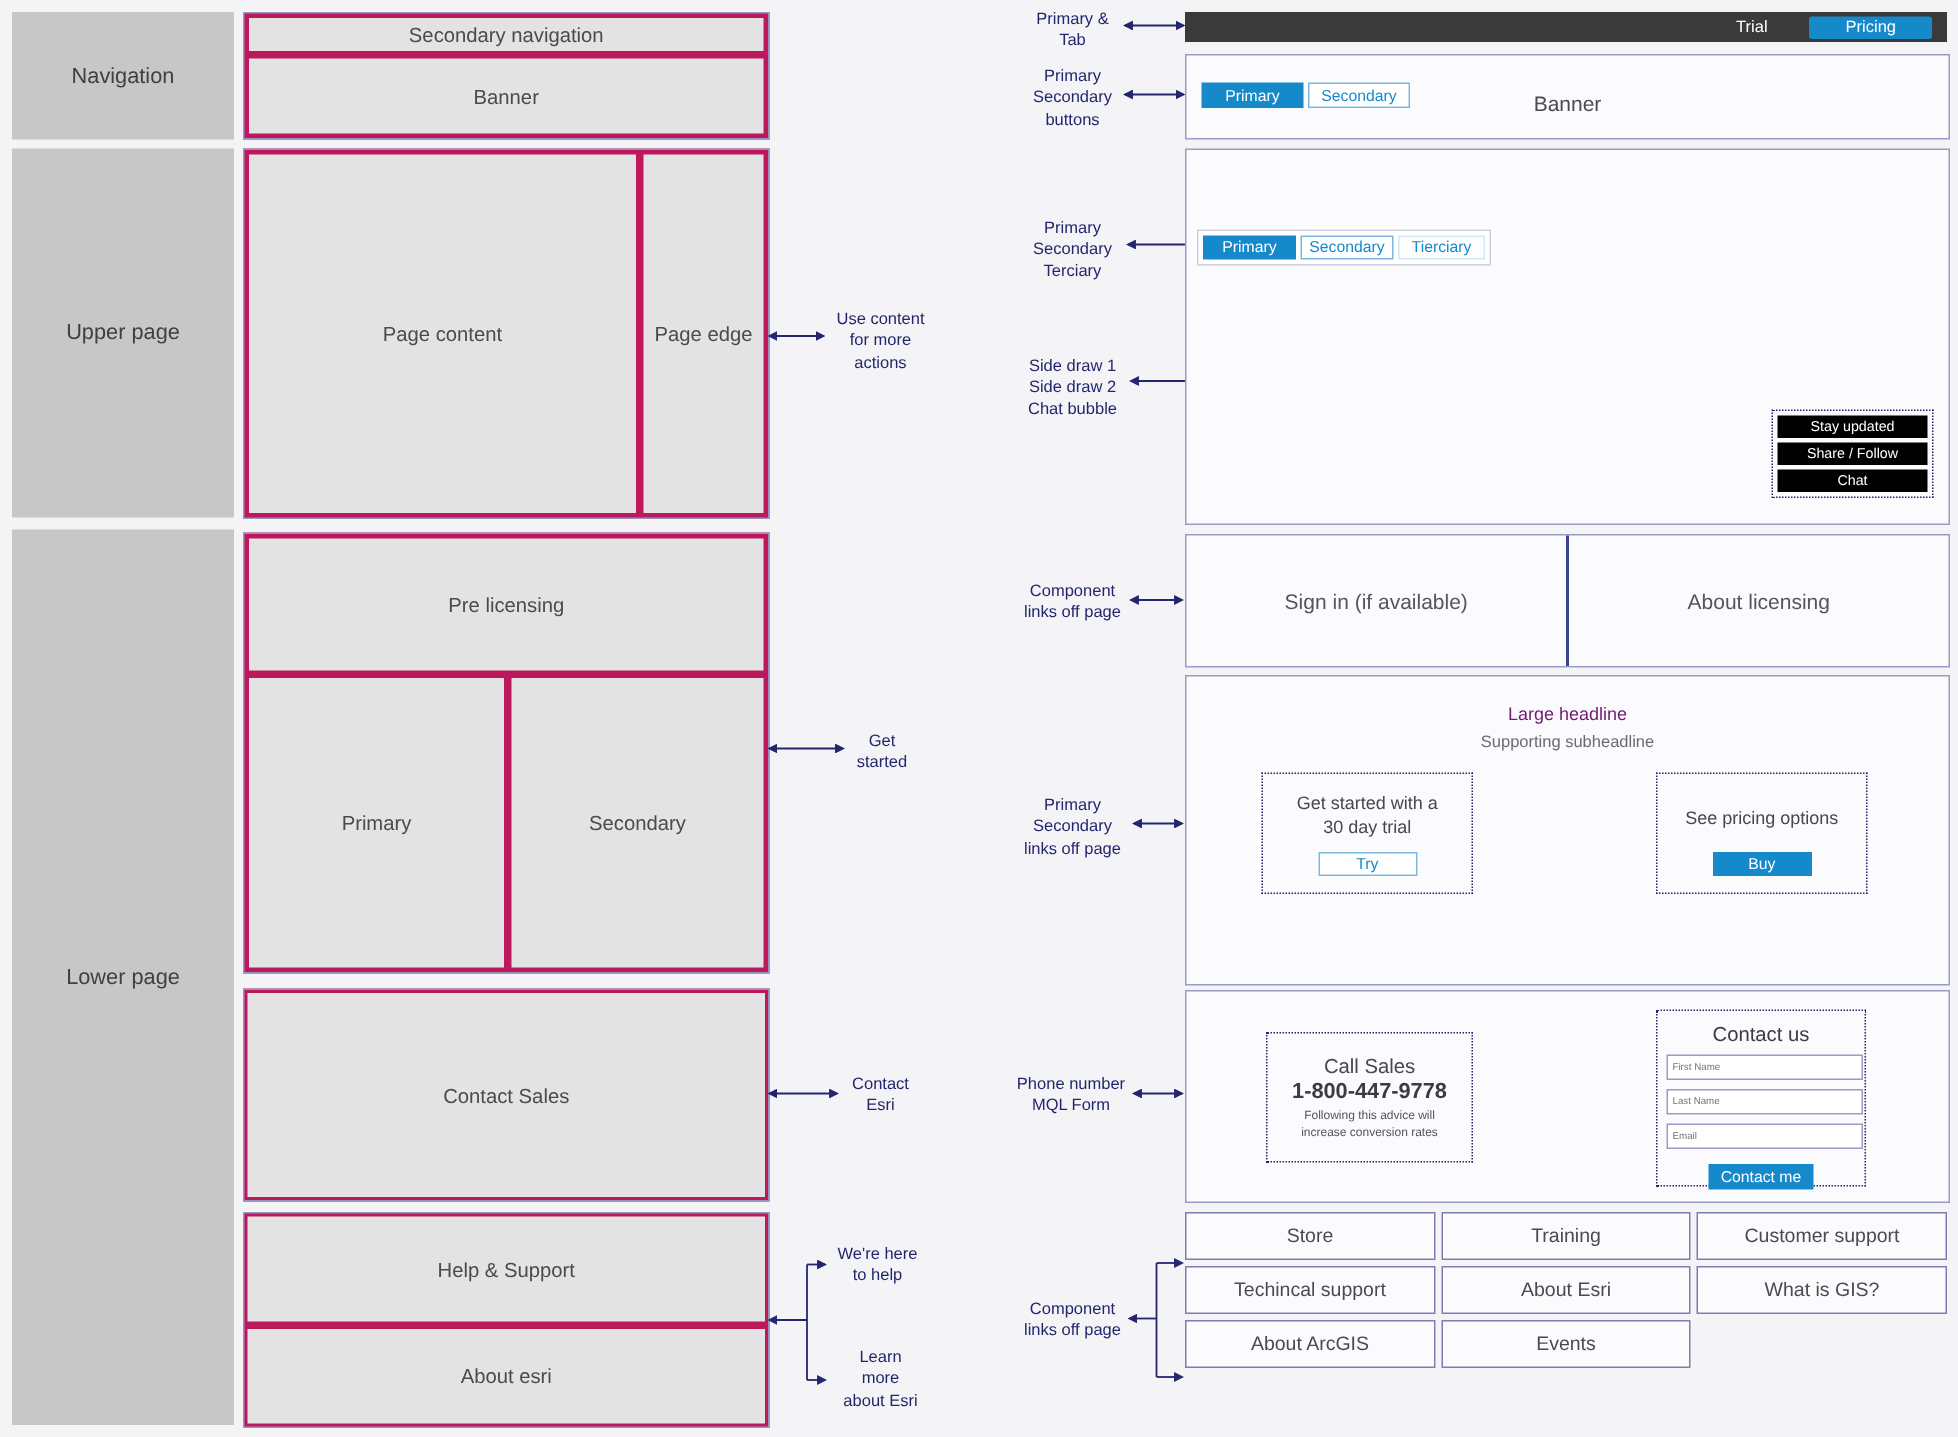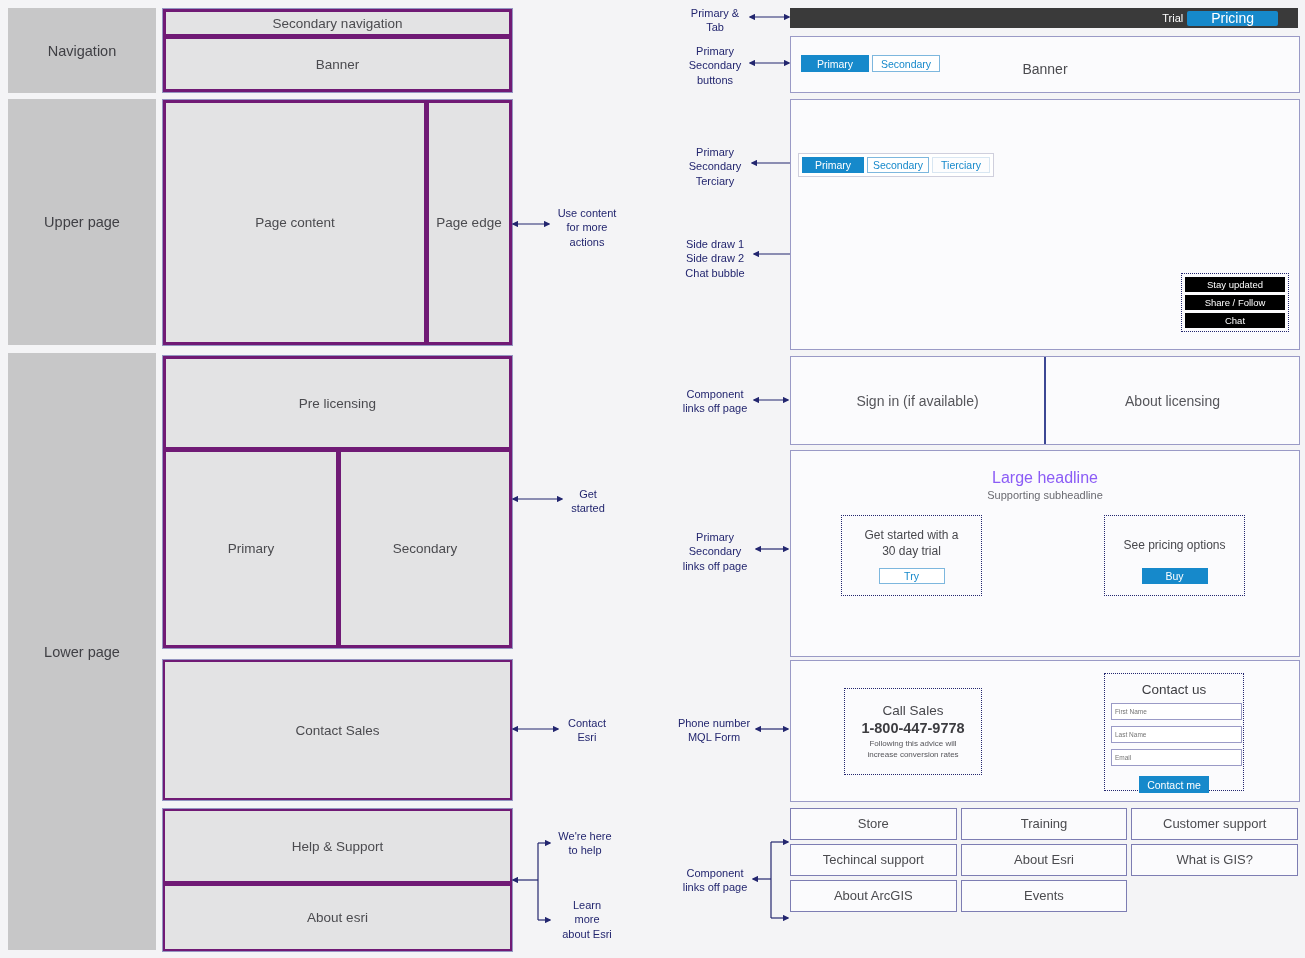--- a/index.html
+++ b/index.html
@@ -2,33 +2,33 @@
 <html><head>
 <meta charset="utf-8">
 <style>
   html,body{margin:0;padding:0;}
   body{font-family:"Liberation Sans",sans-serif;background:#f4f4f6;}
   .canvas{position:relative;width:1305px;height:958px;background:#f4f4f6;overflow:hidden;}
 
   
   .gray-block{position:absolute;background:#c7c7c8;display:flex;align-items:center;justify-content:center;
     color:#3f3f44;font-size:14.5px;}
-  .wf-box{position:absolute;border:1px solid #9595c1;background:#701a75;}
+  .wf-box{position:absolute;border:1px solid #9595c1;background:#be185d;}
   .wf-fill{position:absolute;background:#e3e3e4;display:flex;align-items:center;justify-content:center;
     color:#4b4b4f;font-size:13.5px;text-align:center;}
 
   
   .ann{position:absolute;color:#23266f;font-size:11px;line-height:1.3;text-align:center;white-space:pre-line;}
 
   
   .mock-box{position:absolute;border:1px solid #9a9ac6;background:#fbfbfd;}
   .topbar{position:absolute;left:790px;top:8px;width:508px;height:20px;background:#3a3a3a;
-    display:flex;align-items:center;justify-content:flex-end;gap:4px;padding-right:20px;box-sizing:border-box;}
+    display:flex;align-items:center;justify-content:flex-end;gap:28px;padding-right:10px;box-sizing:border-box;}
   .topbar .trial{color:#fff;font-size:11px;}
-  .pricing-btn{background:#1689cb;color:#fff;font-size:14px;height:15px;padding:0 24px;
+  .pricing-btn{background:#1689cb;color:#fff;font-size:11px;height:15px;padding:0 24px;
     display:flex;align-items:center;border-radius:2px;}
   .btn{display:flex;align-items:center;justify-content:center;font-size:10.5px;box-sizing:border-box;}
   .btn-fill{background:#1689cb;color:#fff;}
   .btn-line{background:#fff;border:1px solid #7db7de;color:#1689cb;}
   .btn-ghost{background:#fdfdfe;border:1px solid #d8e6f2;color:#1689cb;}
   .dotted{border:1px dotted #23266f;background:#fbfbfd;position:absolute;box-sizing:border-box;}
   .black-btn{height:15px;background:#000;color:#fff;font-size:9.5px;display:flex;align-items:center;justify-content:center;}
   .cell-label{font-size:14px;color:#55555a;}
   .grid-cell{border:1px solid #7d7db3;background:#fbfbfd;display:flex;align-items:center;justify-content:center;
     font-size:13px;color:#4b4b4f;text-align:center;line-height:1.3;padding:0 10px;}
@@ -186,21 +186,21 @@
   <div class="mock-box" style="left:790px;top:356px;width:508px;height:87px;display:flex;">
     <div style="flex:1;display:flex;align-items:center;justify-content:center;border-right:2px solid #3c4794;">
       <span class="cell-label">Sign in (if available)</span>
     </div>
     <div style="flex:1;display:flex;align-items:center;justify-content:center;text-align:center;">
       <span class="cell-label">About licensing</span>
     </div>
   </div>
 
   <div class="mock-box" style="left:790px;top:450px;width:508px;height:205px;">
-    <div style="position:absolute;left:0;top:18px;width:100%;text-align:center;font-size:16px;color:#8b5cf6;">Large headline</div>
+    <div style="position:absolute;left:0;top:18px;width:100%;text-align:center;font-size:12px;color:#701a75;">Large headline</div>
     <div style="position:absolute;left:0;top:38px;width:100%;text-align:center;font-size:11px;color:#6a6a70;">Supporting subheadline</div>
     <div class="dotted" style="left:50px;top:64px;width:141px;height:81px;">
       <div style="padding:11px 16px 0;text-align:center;font-size:12px;color:#47474c;line-height:1.35;">Get started with a 30 day trial</div>
       <div class="btn btn-line" style="position:absolute;left:50%;transform:translateX(-50%);bottom:11px;width:66px;height:16px;">Try</div>
     </div>
     <div class="dotted" style="left:313px;top:64px;width:141px;height:81px;">
       <div style="padding:22px 8px 0;text-align:center;font-size:12px;color:#47474c;">See pricing options</div>
       <div class="btn btn-fill" style="position:absolute;left:50%;transform:translateX(-50%);bottom:11px;width:66px;height:16px;">Buy</div>
     </div>
   </div>

